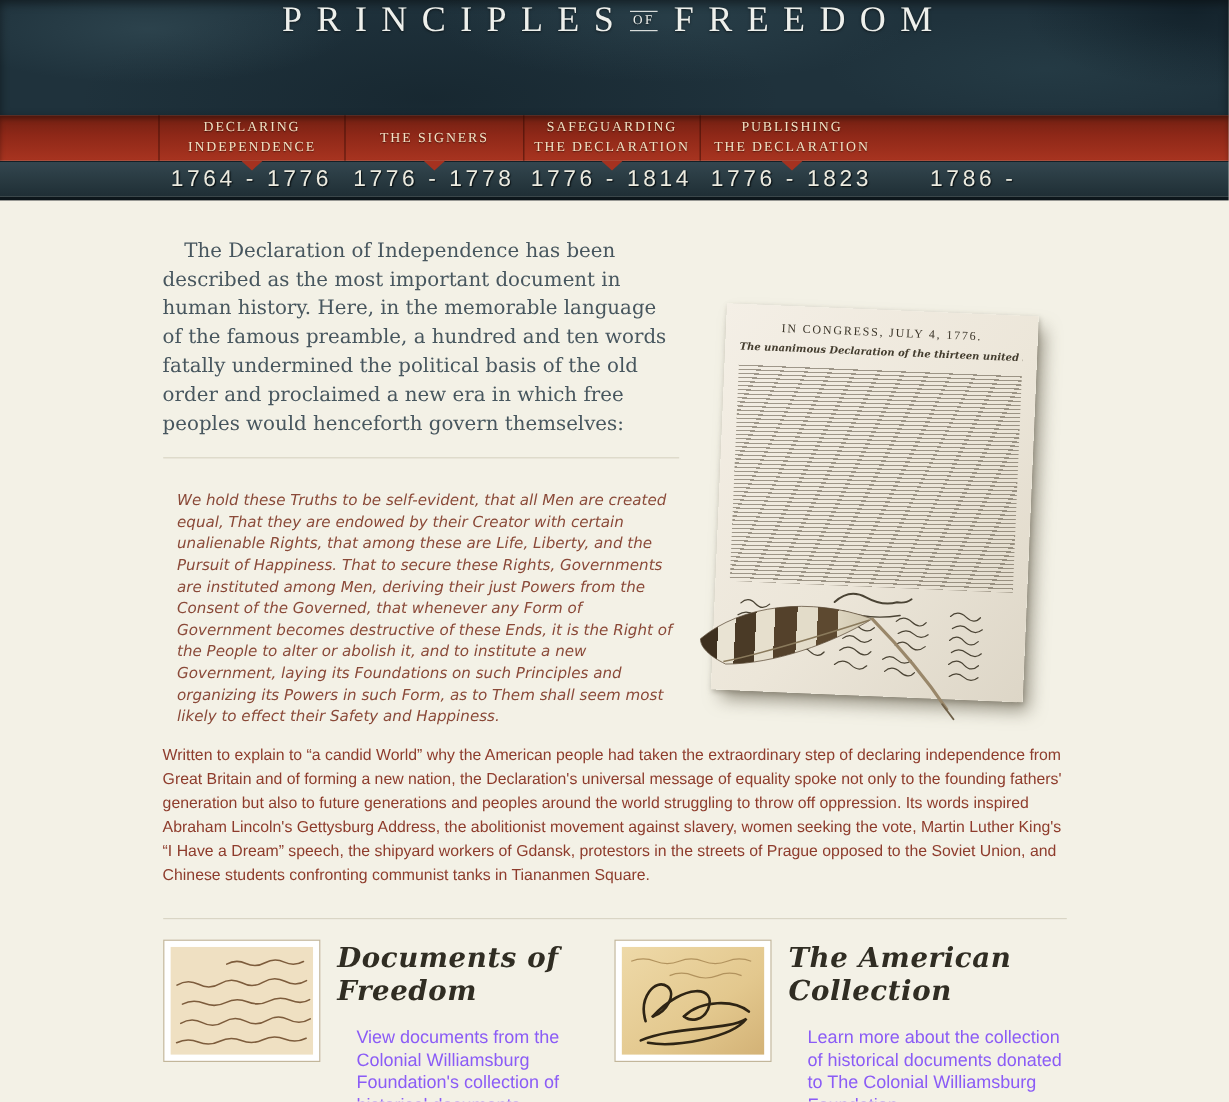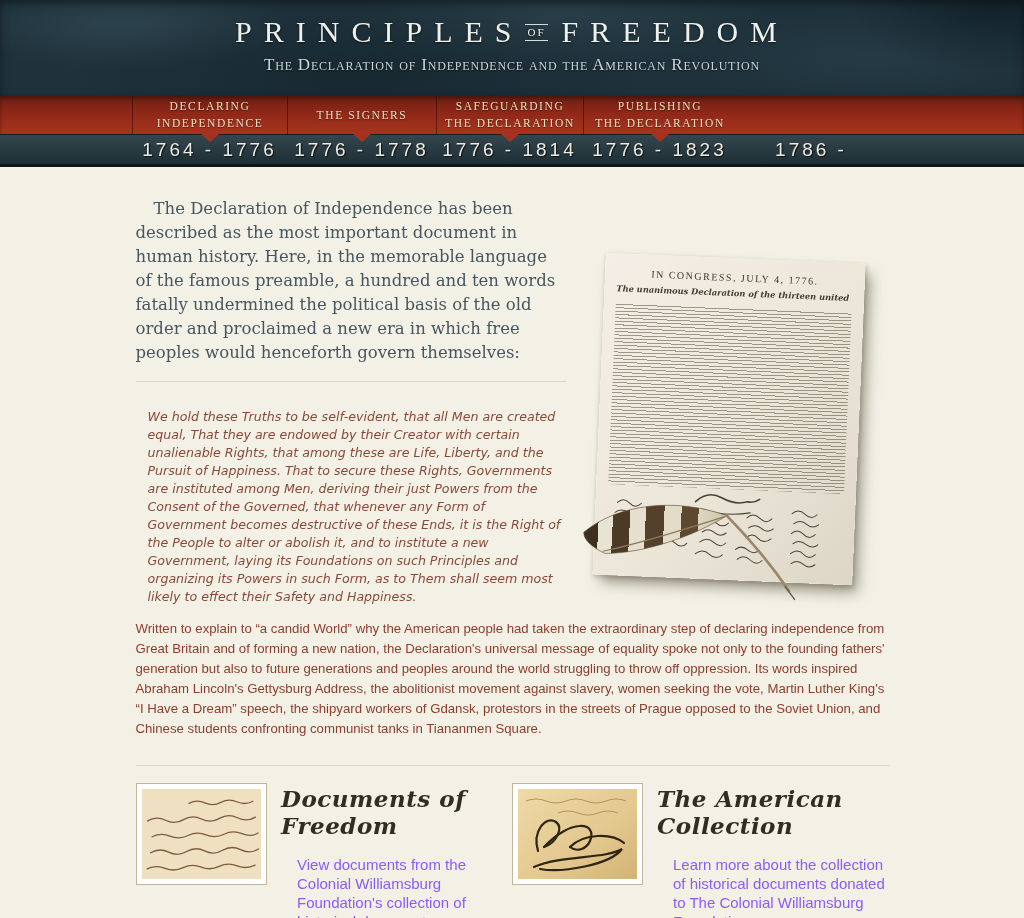--- a/index.html
+++ b/index.html
@@ -16,21 +16,21 @@
     background:
       radial-gradient(ellipse 260px 70px at 12% 25%, rgba(90,125,135,0.22), transparent 65%),
       radial-gradient(ellipse 340px 90px at 55% 15%, rgba(75,108,118,0.20), transparent 60%),
       radial-gradient(ellipse 300px 80px at 85% 60%, rgba(60,95,105,0.18), transparent 60%),
       radial-gradient(ellipse 420px 120px at 35% 85%, rgba(15,28,36,0.45), transparent 70%),
       radial-gradient(ellipse 200px 90px at 97% 10%, rgba(10,22,30,0.55), transparent 70%),
       #1f323c;
     box-shadow: inset 0 3px 8px rgba(0,0,0,0.45);
   }
   .title-row {
-    padding-top:15px; display:flex; justify-content:center; align-items:center;
+    display:flex; justify-content:center; align-items:center;
     font-family:"Liberation Serif", serif; font-size:30px; letter-spacing:12px;
     text-shadow:0 1px 2px rgba(0,0,0,0.6); white-space:nowrap;text-align:center;
   }
   .title-of {
     font-size:11px; letter-spacing:2px; line-height:1;
     border-top:1px solid #d8dcda; border-bottom:1px solid #d8dcda;
     padding:2px 2px; margin:0 14px 0 2px;
   }
   .subtitle {
     margin-top:6px; font-family:"Liberation Serif", serif; font-size:17px;
@@ -148,21 +148,20 @@
 </style>
 </head>
 <body>
 
 <header class="site-header">
   <div class="title-row">
     <span>PRINCIPLES</span>
     <span class="title-of">OF</span>
     <span>FREEDOM</span>
   </div>
-  <div class="subtitle">The Declaration of Independence and the American Revolution</div>
 </header>
 
 <nav class="navbar">
   <div class="nav-spacer-left"></div>
 
   <a class="nav-item w1">
     <span class="nav-line">DECLARING</span>
     <span class="nav-line">INDEPENDENCE</span>
     <span class="nav-pointer"></span>
   </a>

